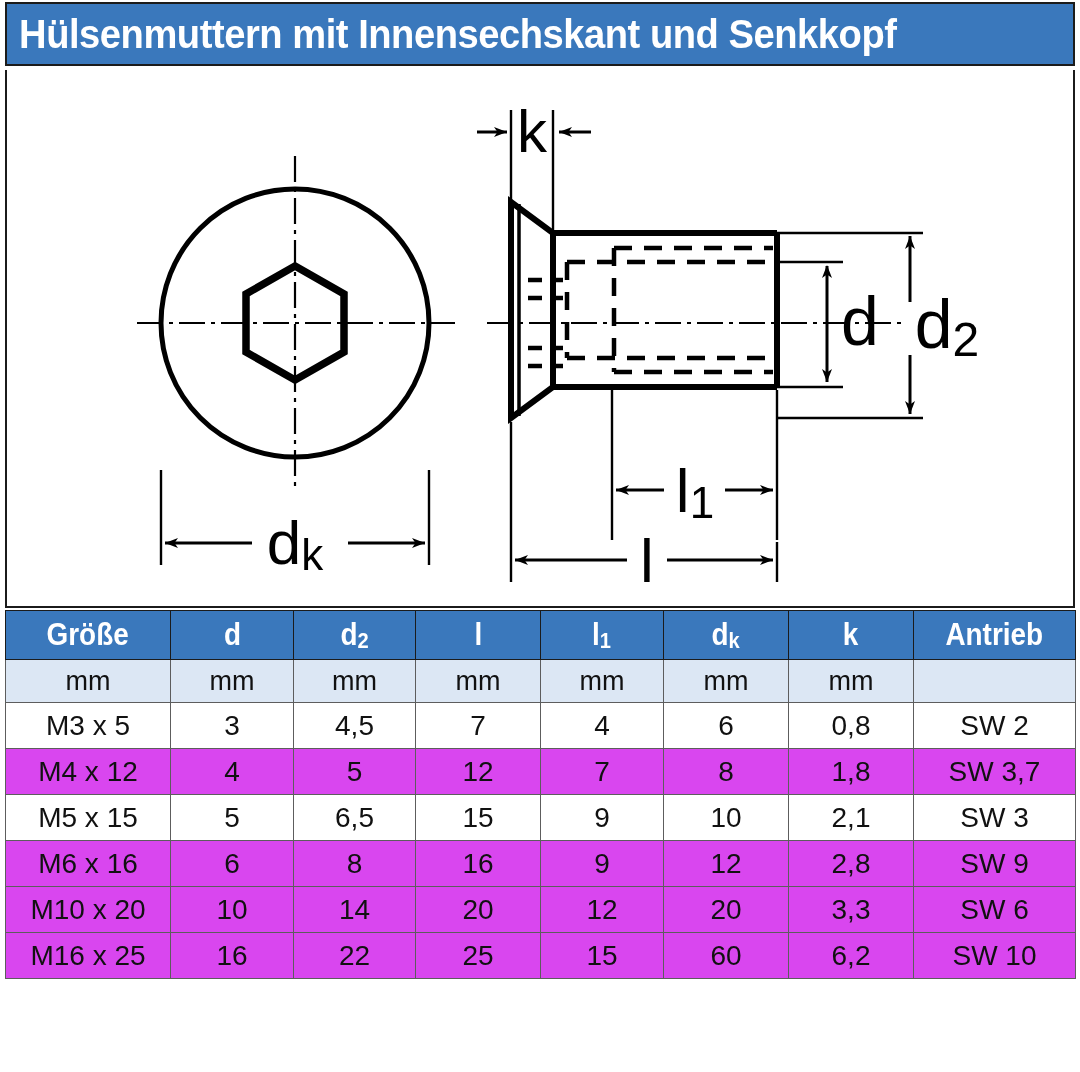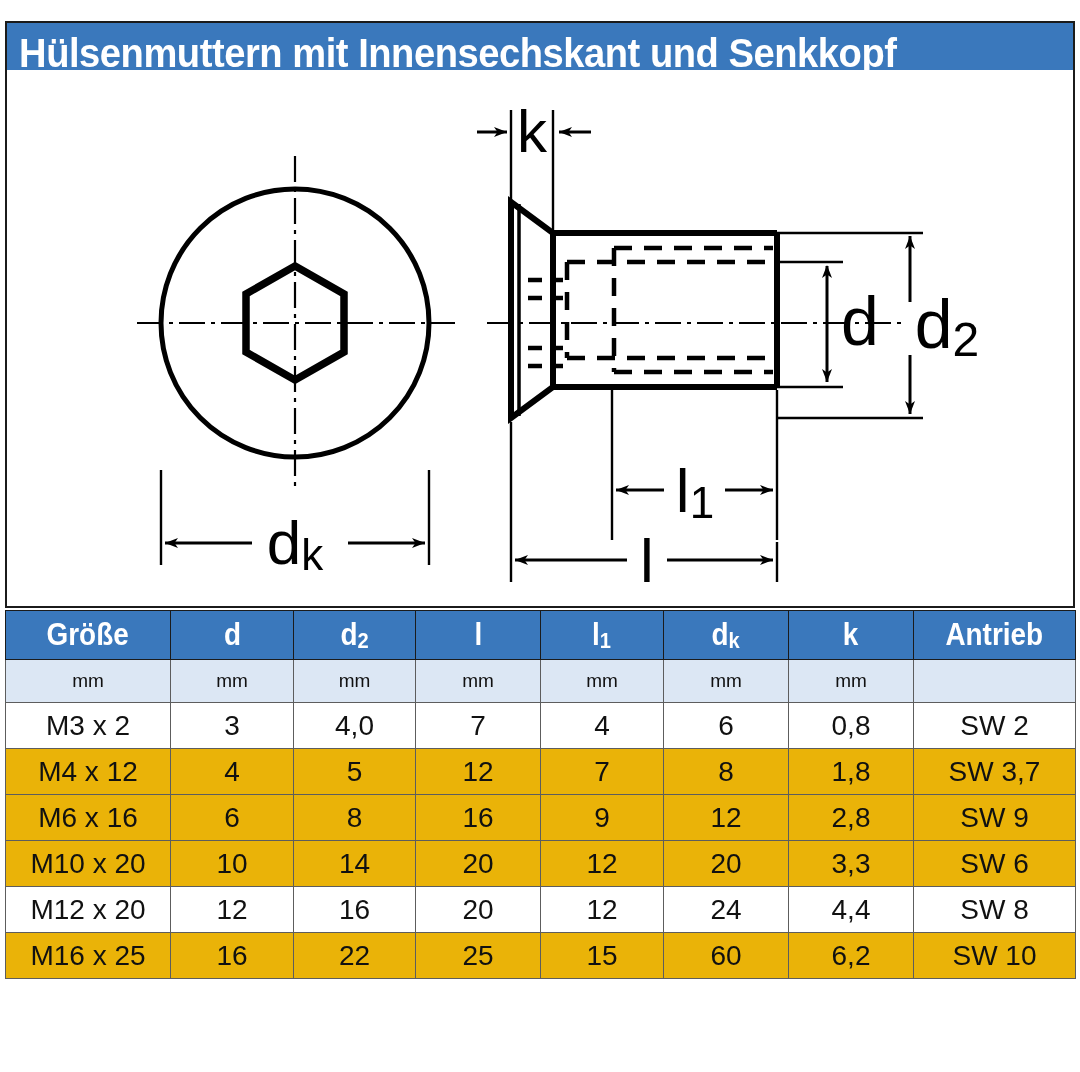--- a/index.html
+++ b/index.html
@@ -17,21 +17,21 @@
     position: relative;
     width: 1080px;
     height: 1072px;
     background: #ffffff;
   }
 
   
   .title-bar {
     position: absolute;
     left: 5px;
-    top: 21px;
+    top: 2px;
     width: 1070px;
     height: 64px;
     box-sizing: border-box;
     background: #3A78BC;
     border: 2px solid #1b1b1b;
     display: flex;
     align-items: center;
   }
   .title-text {
     color: #ffffff;
@@ -101,28 +101,28 @@
   }
   .hdr-lbl sub {
     font-size: 0.72em;
     vertical-align: baseline;
     position: relative;
     bottom: -0.12em;
   }
   .units-row td {
     background: #DCE7F4;
     height: 42px;
-    font-size: 19px;
+    font-size: 27px;
   }
   .data-row td {
     height: 45px;
     background: #ffffff;
   }
   .data-row.alt td {
-    background: #eab308;
+    background: #d946ef;
   }
   .col-size  { width: 165px; }
   .col-d     { width: 123px; }
   .col-d2    { width: 122px; }
   .col-l     { width: 125px; }
   .col-l1    { width: 123px; }
   .col-dk    { width: 125px; }
   .col-k     { width: 125px; }
   .col-drive { width: 162px; }
 </style>
@@ -248,69 +248,69 @@
         <td>mm</td>
         <td>mm</td>
         <td>mm</td>
         <td>mm</td>
         <td>mm</td>
         <td>mm</td>
         <td></td>
       </tr>
 
       <tr class="data-row">
-        <td>M3 x 2</td>
+        <td>M3 x 5</td>
         <td>3</td>
-        <td>4,0</td>
+        <td>4,5</td>
         <td>7</td>
         <td>4</td>
         <td>6</td>
         <td>0,8</td>
         <td>SW 2</td>
       </tr>
       <tr class="data-row alt">
         <td>M4 x 12</td>
         <td>4</td>
         <td>5</td>
         <td>12</td>
         <td>7</td>
         <td>8</td>
         <td>1,8</td>
         <td>SW 3,7</td>
       </tr>
+      <tr class="data-row">
+        <td>M5 x 15</td>
+        <td>5</td>
+        <td>6,5</td>
+        <td>15</td>
+        <td>9</td>
+        <td>10</td>
+        <td>2,1</td>
+        <td>SW 3</td>
+      </tr>
       <tr class="data-row alt">
         <td>M6 x 16</td>
         <td>6</td>
         <td>8</td>
         <td>16</td>
         <td>9</td>
         <td>12</td>
         <td>2,8</td>
         <td>SW 9</td>
       </tr>
       <tr class="data-row alt">
         <td>M10 x 20</td>
         <td>10</td>
         <td>14</td>
         <td>20</td>
         <td>12</td>
         <td>20</td>
         <td>3,3</td>
         <td>SW 6</td>
       </tr>
-      <tr class="data-row">
-        <td>M12 x 20</td>
-        <td>12</td>
-        <td>16</td>
-        <td>20</td>
-        <td>12</td>
-        <td>24</td>
-        <td>4,4</td>
-        <td>SW 8</td>
-      </tr>
       <tr class="data-row alt">
         <td>M16 x 25</td>
         <td>16</td>
         <td>22</td>
         <td>25</td>
         <td>15</td>
         <td>60</td>
         <td>6,2</td>
         <td>SW 10</td>
       </tr>

